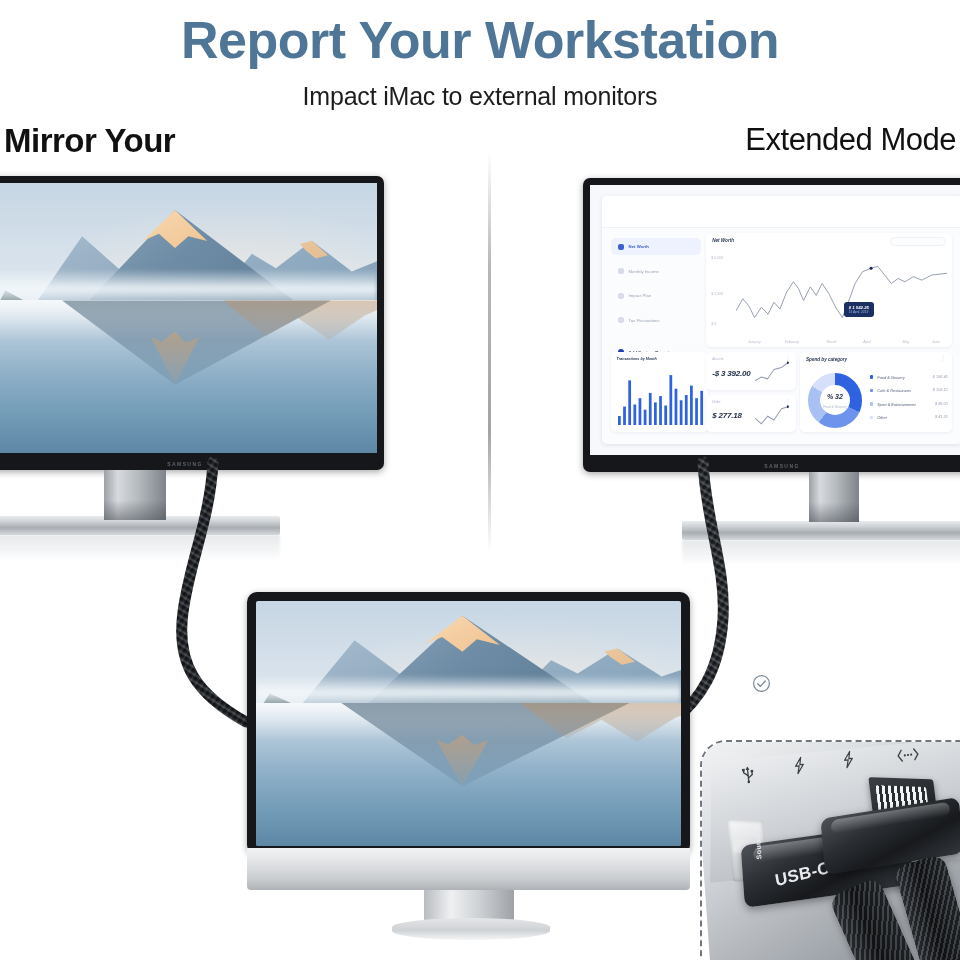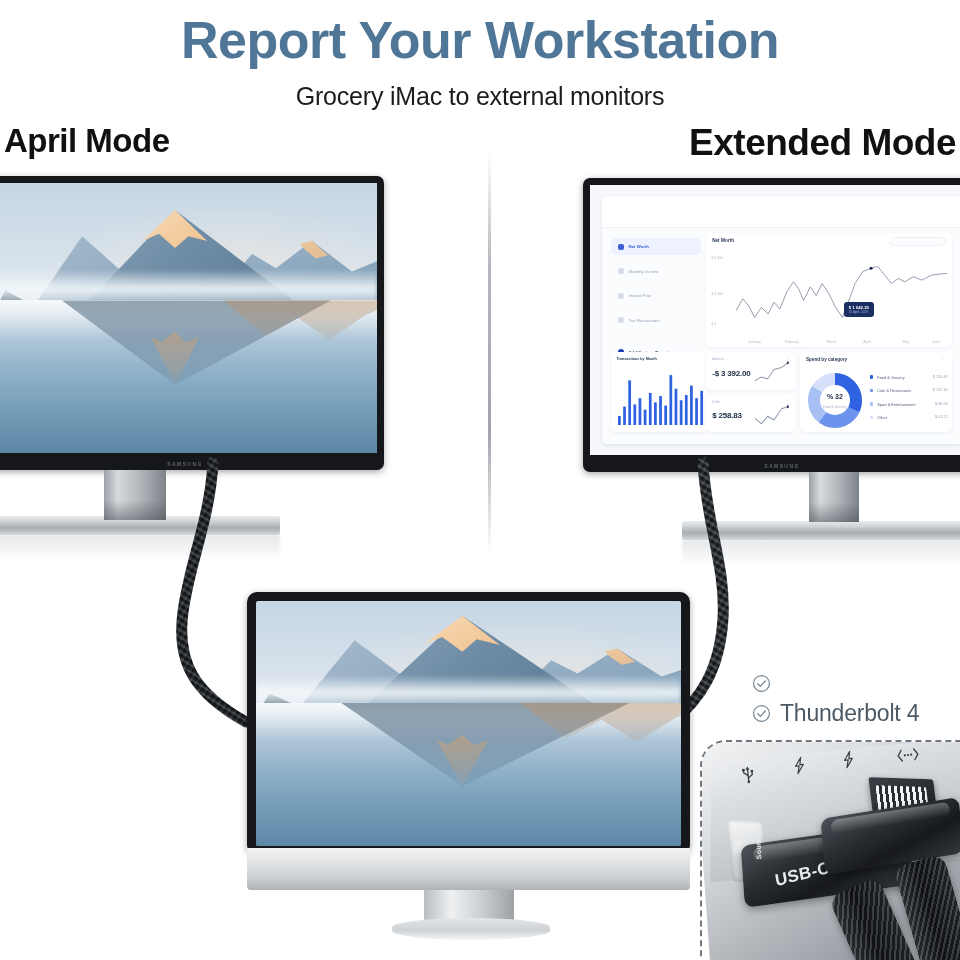--- a/index.html
+++ b/index.html
@@ -25,21 +25,21 @@
     font-size: 25px; font-weight: 400; color: #1c1c1c;
     letter-spacing: -0.2px;
   }
   #mode-left {
     position: absolute; top: 122px; left: 4px;
     font-size: 33px; font-weight: bold; color: #111111;
     letter-spacing: -0.5px;
   }
   #mode-right {
     position: absolute; top: 122px; right: 4px;
-    font-size: 37px; font-weight: bold; color: #111111;
+    font-size: 31px; font-weight: normal; color: #111111;
     letter-spacing: -0.5px;
   }
   #divider {
     position: absolute; left: 488px; top: 152px; width: 3px; height: 400px;
     background: linear-gradient(to bottom, rgba(190,193,197,0) 0%, rgba(168,172,177,0.85) 28%, rgba(150,155,161,0.9) 70%, rgba(200,203,208,0) 100%);
   }
 
   
   .desk-bar {
     position: absolute; height: 19px;
@@ -112,21 +112,21 @@
                background:#fbfcfe; }
   .side-item { position:absolute; left:0; width:100%; height:13%;
                display:flex; align-items:center; gap:5px; padding-left:7px;
                font-size:4.3px; color:#9aa4b8; border-radius:5px;}
   .side-item.active { background:#eef2fe; color:#3e5fd0; font-weight:bold;}
   .side-dot { width:6px; height:6px; border-radius:2px; background:#d6dcea; flex:0 0 auto;}
   .side-item.active .side-dot{ background:#3e5fd0; }
   .side-item.accent { color:#2b3a55; font-weight:bold; }
   .side-item.accent .side-dot{ background:#1f3fb0; border-radius:50%;}
   .dash-card { position:absolute; background:#ffffff; border-radius:5px;
-               box-shadow:0 1px 3px rgba(40,60,100,0.08); }
+               box-shadow:0 1px 3px rgba(40,60,100,0.08);font-style:italic; }
   .card-title { position:absolute; left:6px; top:5px; font-size:4.6px; color:#2b3a55; font-weight:bold;}
   .card-menu { position:absolute; right:6px; top:4px; font-size:6px; color:#c3cad8; line-height:0.7;}
   .search-pill{ position:absolute; right:6px; top:4px; width:56px; height:9px; border:1px solid #edf0f6;
                 border-radius:5px; background:#fcfdff;}
   .axis-lab { position:absolute; font-size:3.6px; color:#b5bccb; }
   .big-val { position:absolute; font-size:8px; color:#22304a; font-weight:bold; letter-spacing:-0.2px;}
   .small-lab { position:absolute; font-size:3.8px; color:#aab3c4; }
   .legend-row { position:absolute; display:flex; align-items:center; gap:4px; font-size:3.9px; color:#54617a;}
   .legend-sq { width:3.5px; height:3.5px; border-radius:1px; }
   .legend-val { position:absolute; right:4px; font-size:3.8px; color:#9aa4b8;}
@@ -228,22 +228,22 @@
       repeating-linear-gradient(118deg, rgba(255,255,255,0.13) 0 2px, rgba(0,0,0,0.30) 2px 5px),
       linear-gradient(to right,#3a3f45 0%,#16181b 45%,#2d3237 100%);
     border-radius:10px;
     box-shadow:0 3px 7px rgba(0,0,0,0.32);
   }
 </style>
 </head>
 <body>
 
 <div id="headline">Report Your Workstation</div>
-<div id="subhead">Grocery iMac to external monitors</div>
-<div id="mode-left">April Mode</div>
+<div id="subhead">Impact iMac to external monitors</div>
+<div id="mode-left">Mirror Your</div>
 <div id="mode-right">Extended Mode</div>
 <div id="divider"></div>
 
 <div class="desk-bar" style="left:-10px; top:516px; width:290px;"></div>
 <div class="desk-reflect" style="left:-10px; top:535px; width:290px; height:26px;"></div>
 <div class="desk-bar" style="left:682px; top:521px; width:290px;"></div>
 <div class="desk-reflect" style="left:682px; top:540px; width:290px; height:26px;"></div>
 
 <div class="monitor" style="left:-14px; top:176px; width:398px; height:294px;">
   <div class="mon-bezel"></div>
@@ -387,21 +387,21 @@
           <div class="big-val" style="left:6px; top:45%;">-$ 3 392.00</div>
           <div class="card-menu">⋮</div>
           <svg viewBox="0 0 60 26" preserveAspectRatio="none" style="position:absolute; right:4px; top:22%; width:42%; height:66%;">
             <polyline fill="none" stroke="#8e98ab" stroke-width="1.2" points="0,22 10,18 20,20 30,10 42,8 52,3"></polyline>
             <circle cx="52" cy="3" r="1.5" fill="#16224a"></circle>
           </svg>
         </div>
 
         <div class="dash-card" style="left:29%; top:80%; width:25%; height:15%;">
           <div class="small-lab" style="left:6px; top:5px;">Debt</div>
-          <div class="big-val" style="left:6px; top:45%;">$ 258.83</div>
+          <div class="big-val" style="left:6px; top:45%;">$ 277.18</div>
           <div class="card-menu">⋮</div>
           <svg viewBox="0 0 60 26" preserveAspectRatio="none" style="position:absolute; right:4px; top:22%; width:42%; height:66%;">
             <polyline fill="none" stroke="#8e98ab" stroke-width="1.2" points="0,16 10,22 20,14 30,18 42,6 52,4"></polyline>
             <circle cx="52" cy="4" r="1.5" fill="#16224a"></circle>
           </svg>
         </div>
 
         <div class="dash-card" style="left:55%; top:63%; width:42%; height:32%;">
           <div class="card-title">Spend by category</div>
           <div class="card-menu">⋮</div>
@@ -507,27 +507,20 @@
 <div id="imac-stand-neck" style="left:424px; top:890px; width:90px; height:42px;"></div>
 <div id="imac-stand-foot" style="left:392px; top:918px; width:158px; height:22px;"></div>
 
 <div id="features">
   <div class="feat-row">
     <svg class="check-ic" viewBox="0 0 24 24">
       <circle cx="12" cy="12" r="10" fill="none" stroke="#7b8b96" stroke-width="1.6"></circle>
       <polyline points="7.2,12.4 10.5,15.6 16.8,8.8" fill="none" stroke="#7b8b96" stroke-width="1.7" stroke-linecap="round" stroke-linejoin="round"></polyline>
     </svg>
   </div>
-  <div class="feat-row">
-    <svg class="check-ic" viewBox="0 0 24 24">
-      <circle cx="12" cy="12" r="10" fill="none" stroke="#7b8b96" stroke-width="1.6"></circle>
-      <polyline points="7.2,12.4 10.5,15.6 16.8,8.8" fill="none" stroke="#7b8b96" stroke-width="1.7" stroke-linecap="round" stroke-linejoin="round"></polyline>
-    </svg>
-    <span class="feat-label">Thunderbolt 4</span>
-  </div>
 </div>
 
 <div id="dock">
   <div id="dock-body"></div>
   <div id="dock-face"></div>
 
   <svg class="port-icon" viewBox="0 0 24 24" style="left:36px; top:22px; width:20px; height:20px;">
     <g fill="none" stroke="#3b4046" stroke-width="1.6" stroke-linecap="round">
       <line x1="12" y1="21" x2="12" y2="5"></line>
       <circle cx="12" cy="21.5" r="1.6" fill="#3b4046" stroke="none"></circle>

